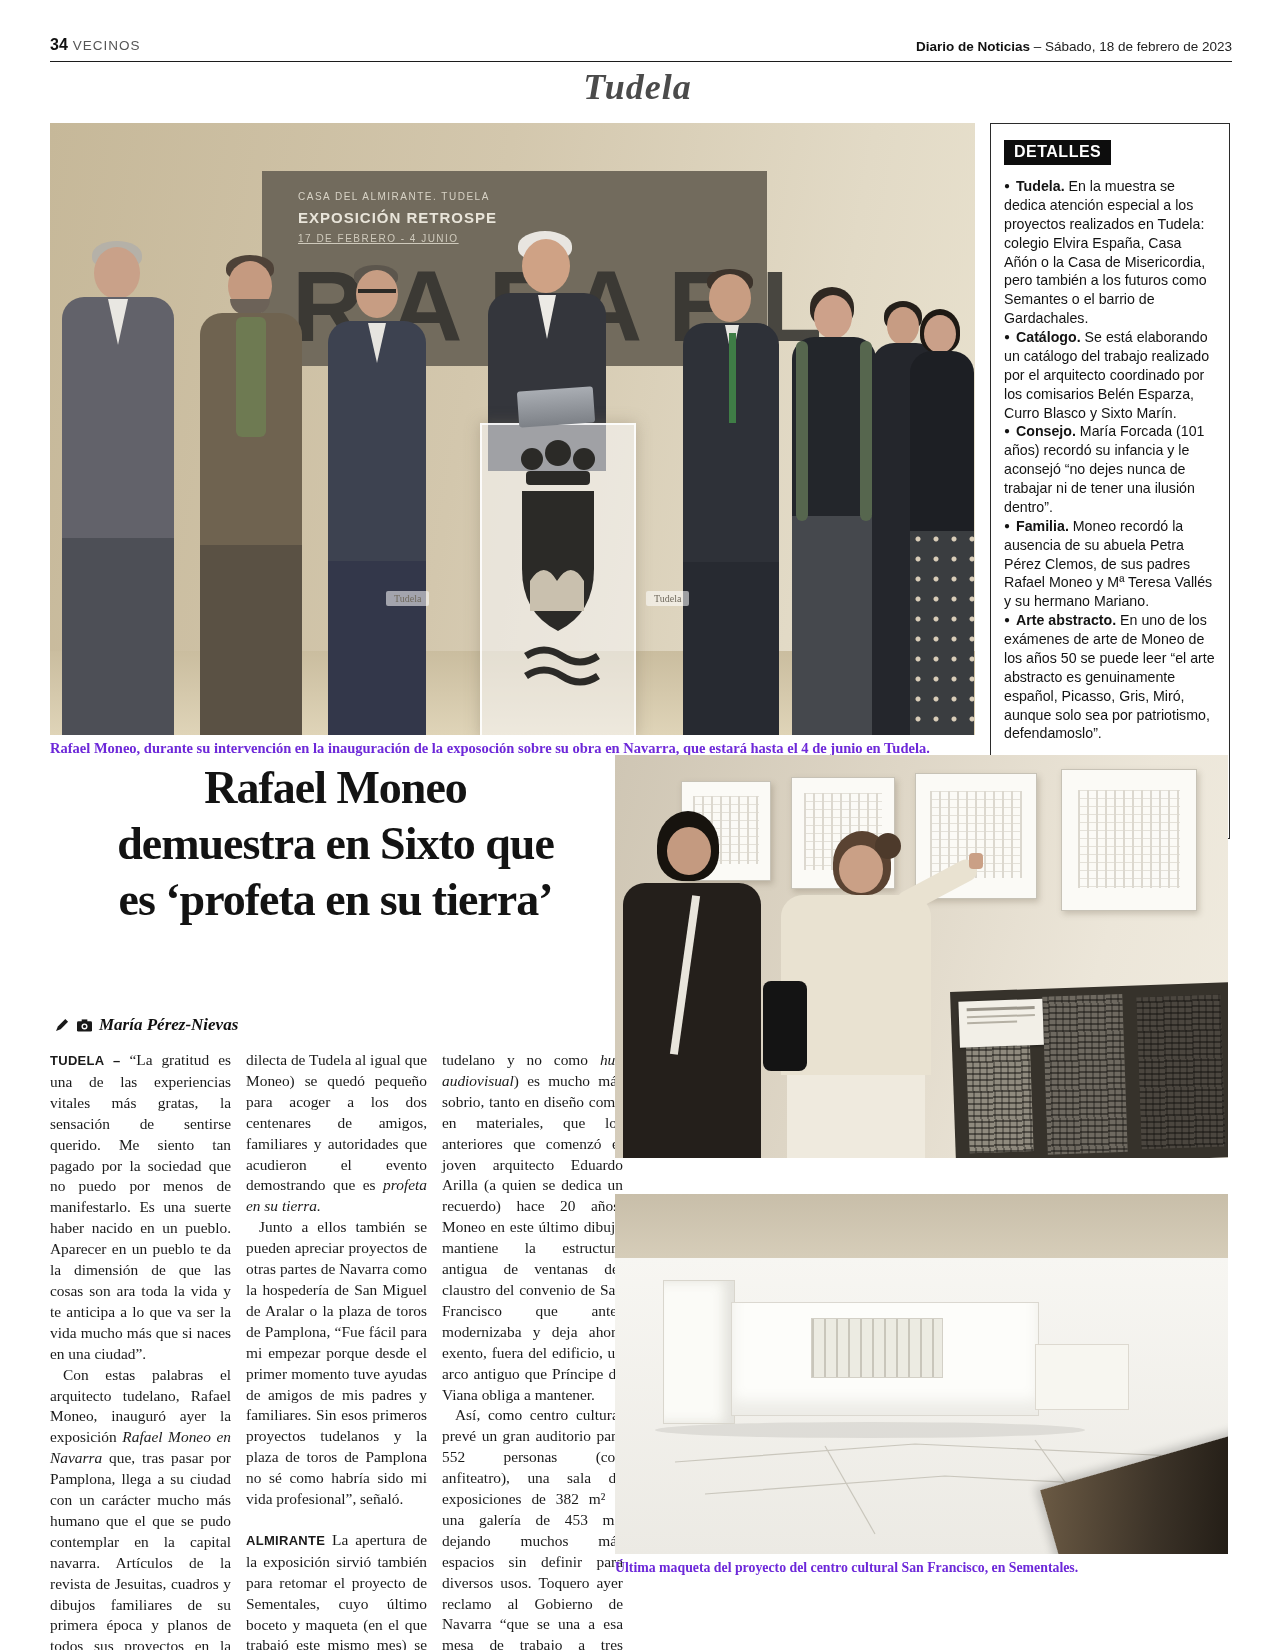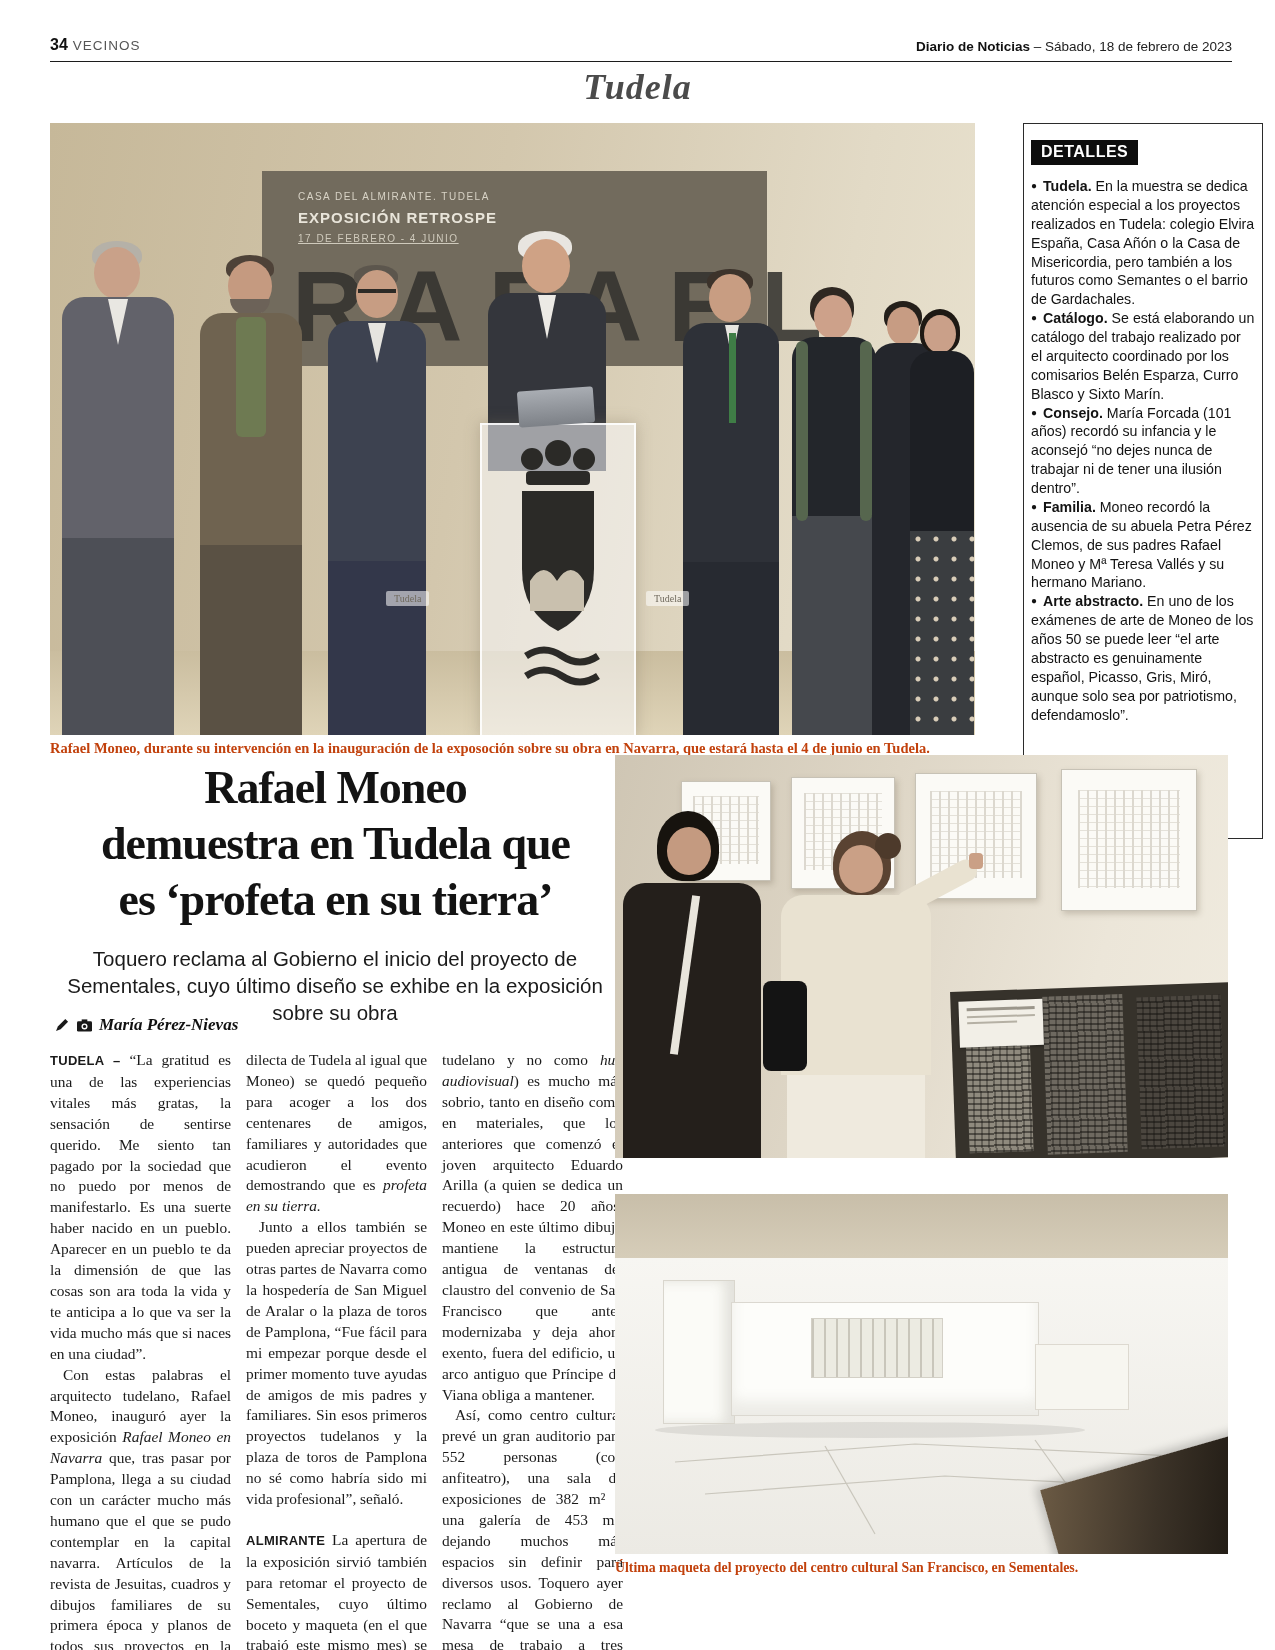--- a/index.html
+++ b/index.html
@@ -37,26 +37,26 @@
   .hd{position:absolute;border-radius:50%;}
   .hair{position:absolute;border-radius:50% 50% 40% 40%;}
   .bd{position:absolute;border-radius:22px 22px 0 0;}
   .podium{position:absolute;left:430px;top:300px;width:152px;height:312px;z-index:4;
           background:rgba(250,250,252,.55);border:2px solid rgba(255,255,255,.85);
           box-shadow:0 0 14px rgba(120,110,90,.35);}
   .laptop{position:absolute;left:468px;top:266px;width:76px;height:36px;z-index:5;
           background:linear-gradient(#a9adb3,#7d8187);border-radius:3px;transform:rotate(-4deg);}
   .lgl{position:absolute;z-index:5;font-family:"Liberation Serif",serif;font-size:10px;
        color:#6f695c;background:rgba(255,255,255,.55);padding:2px 8px;border-radius:2px;}
-  .cap{font-family:"Liberation Serif",serif;font-weight:bold;color:#c2410c;}
+  .cap{font-family:"Liberation Serif",serif;font-weight:bold;color:#6d28d9;}
   .cap1{position:absolute;left:50px;top:740px;width:925px;font-size:14.5px;}
 
   
   .det{position:absolute;left:990px;top:123px;width:240px;height:716px;border:1.3px solid #2b2b2b;
-       box-sizing:border-box;padding:16px 7px;font-family:"Liberation Sans",sans-serif;margin-left:33px;}
+       box-sizing:border-box;padding:16px 13px;font-family:"Liberation Sans",sans-serif;}
   .dtit{display:inline-block;background:#0d0d0d;color:#fff;font-weight:bold;font-size:16px;
         letter-spacing:.5px;padding:3px 10px 4px;margin-bottom:12px;}
   .ditem{font-size:14.2px;line-height:1.33;color:#131313;margin:0;}
   .ditem b{font-weight:bold;}
   .dbul{font-size:10px;vertical-align:2px;margin-right:2px;}
 
   
   .hl{position:absolute;left:48px;top:760px;width:575px;text-align:center;
       font-family:"Liberation Serif",serif;font-weight:bold;color:#131313;
       font-size:46px;line-height:56px;letter-spacing:-1px;}
@@ -193,24 +193,23 @@
     <p class="ditem"><span class="dbul">●</span> <b>Catálogo.</b><span> Se está elaborando un catálogo del trabajo realizado por el arquitecto coordinado por los comisarios Belén Esparza, Curro Blasco y Sixto Marín.</span></p>
     <p class="ditem"><span class="dbul">●</span> <b>Consejo.</b><span> María Forcada (101 años) recordó su infancia y le aconsejó “no dejes nunca de trabajar ni de tener una ilusión dentro”.</span></p>
     <p class="ditem"><span class="dbul">●</span> <b>Familia.</b><span> Moneo recordó la ausencia de su abuela Petra Pérez Clemos, de sus padres Rafael Moneo y Mª Teresa Vallés y su hermano Mariano.</span></p>
     <p class="ditem"><span class="dbul">●</span> <b>Arte abstracto.</b><span> En uno de los exámenes de arte de Moneo de los años 50 se puede leer “el arte abstracto es genuinamente español, Picasso, Gris, Miró, aunque solo sea por patriotismo, defendamoslo”.</span></p>
   </div>
 
   <div class="cap cap1">Rafael Moneo, durante su intervención en la inauguración de la exposoción sobre su obra en Navarra, que estará hasta el 4 de junio en Tudela.</div>
 
   <div class="hl">
     <div>Rafael Moneo</div>
-    <div>demuestra en Tudela que</div>
+    <div>demuestra en Sixto que</div>
     <div>es ‘profeta en su tierra’</div>
   </div>
-  <div class="sub">Toquero reclama al Gobierno el inicio del proyecto de Sementales, cuyo último diseño se exhibe en la exposición sobre su obra</div>
 
   <div class="byl">
     <svg class="byic" viewBox="0 0 16 14">
         <path d="M1,13 L3,8 L11,0 L14,3 L6,11 Z" fill="#1a1a1a"></path>
       </svg>
     <svg class="byic" viewBox="0 0 16 13">
         <rect x="0" y="2" width="16" height="11" rx="1.5" fill="#1a1a1a"></rect>
         <rect x="5" y="0" width="6" height="3" fill="#1a1a1a"></rect>
         <circle cx="8" cy="7.5" r="3.2" fill="#fff"></circle>
         <circle cx="8" cy="7.5" r="1.7" fill="#1a1a1a"></circle>

